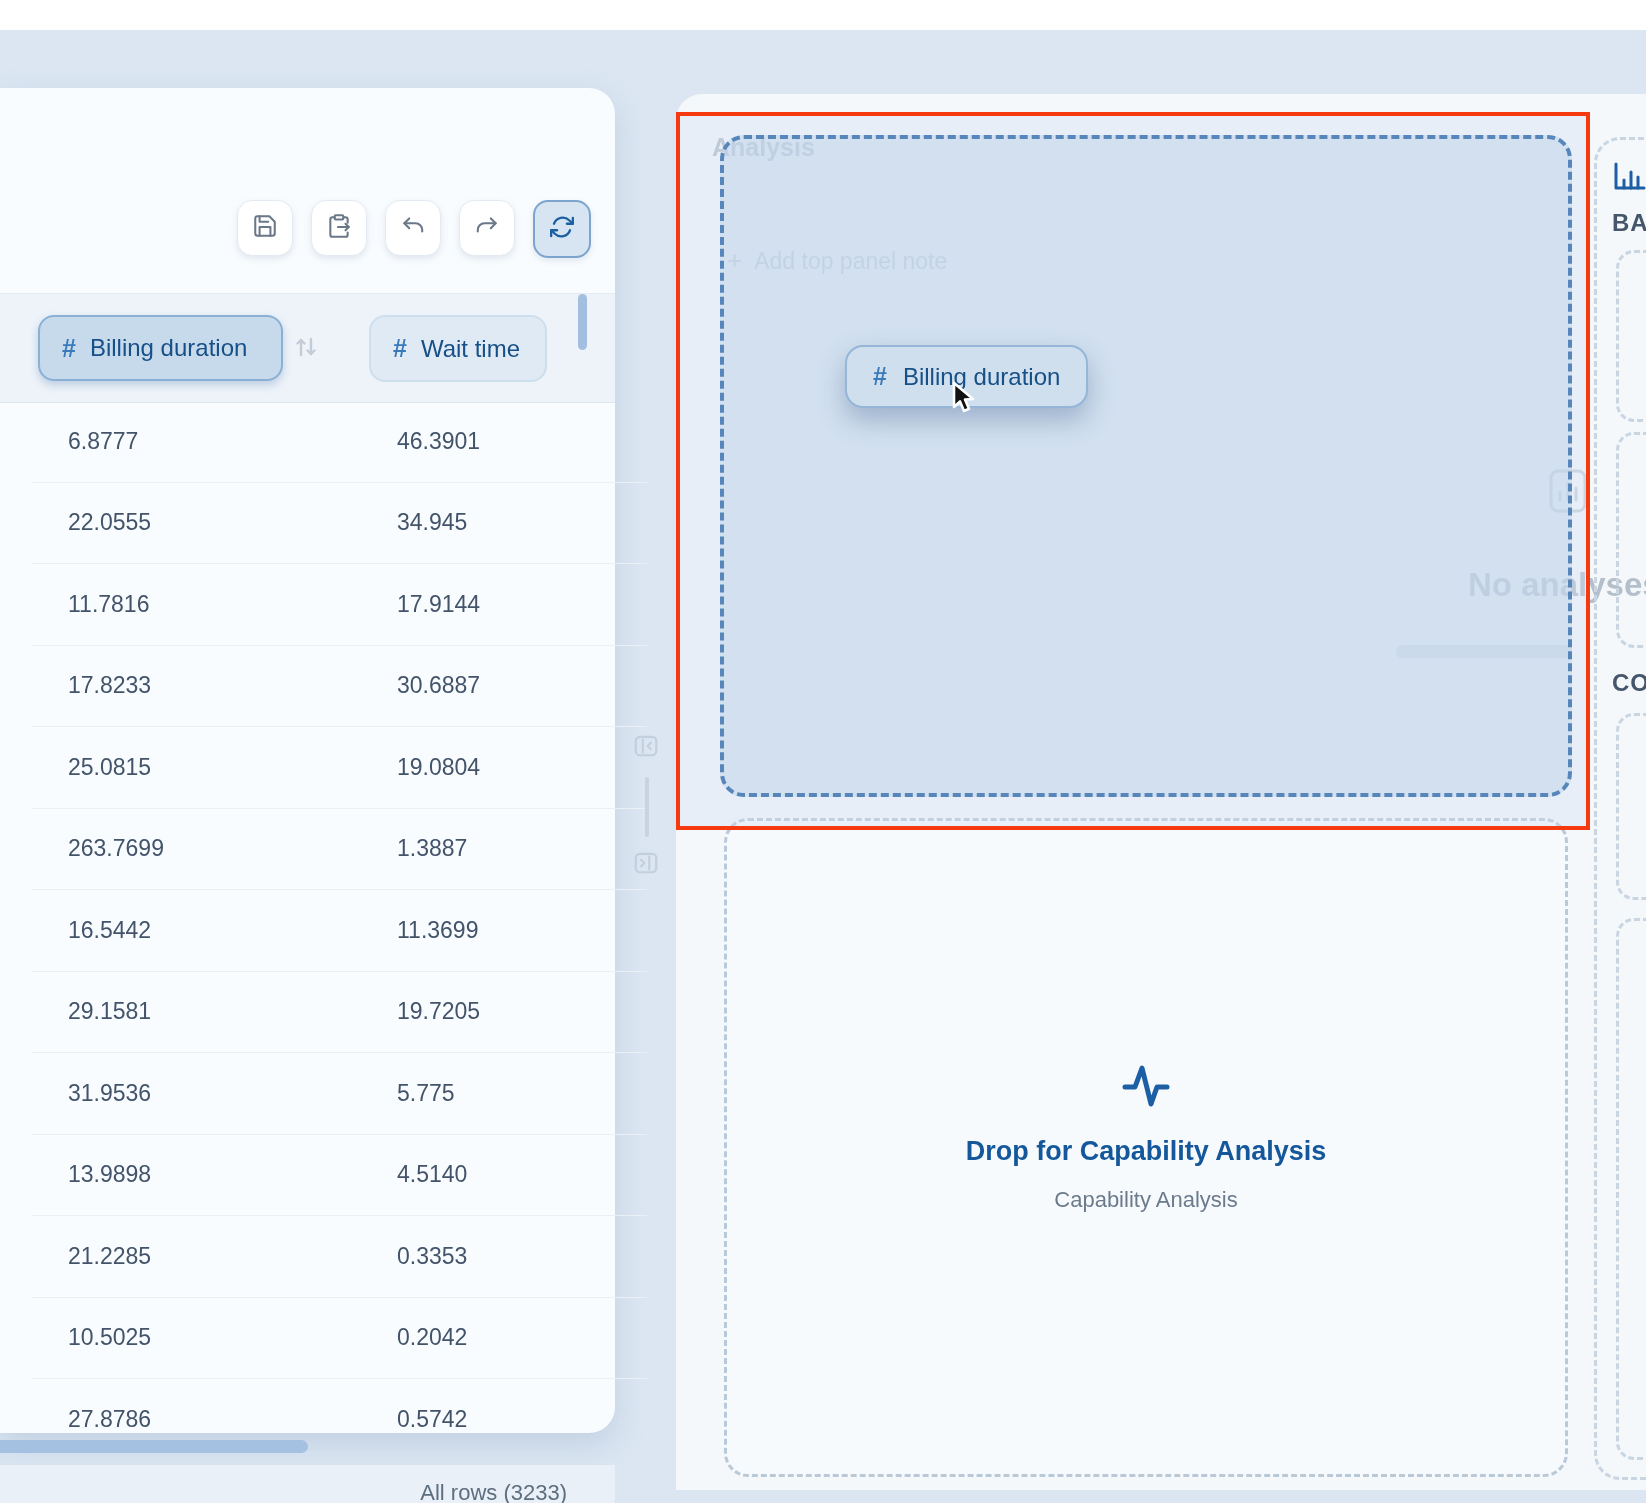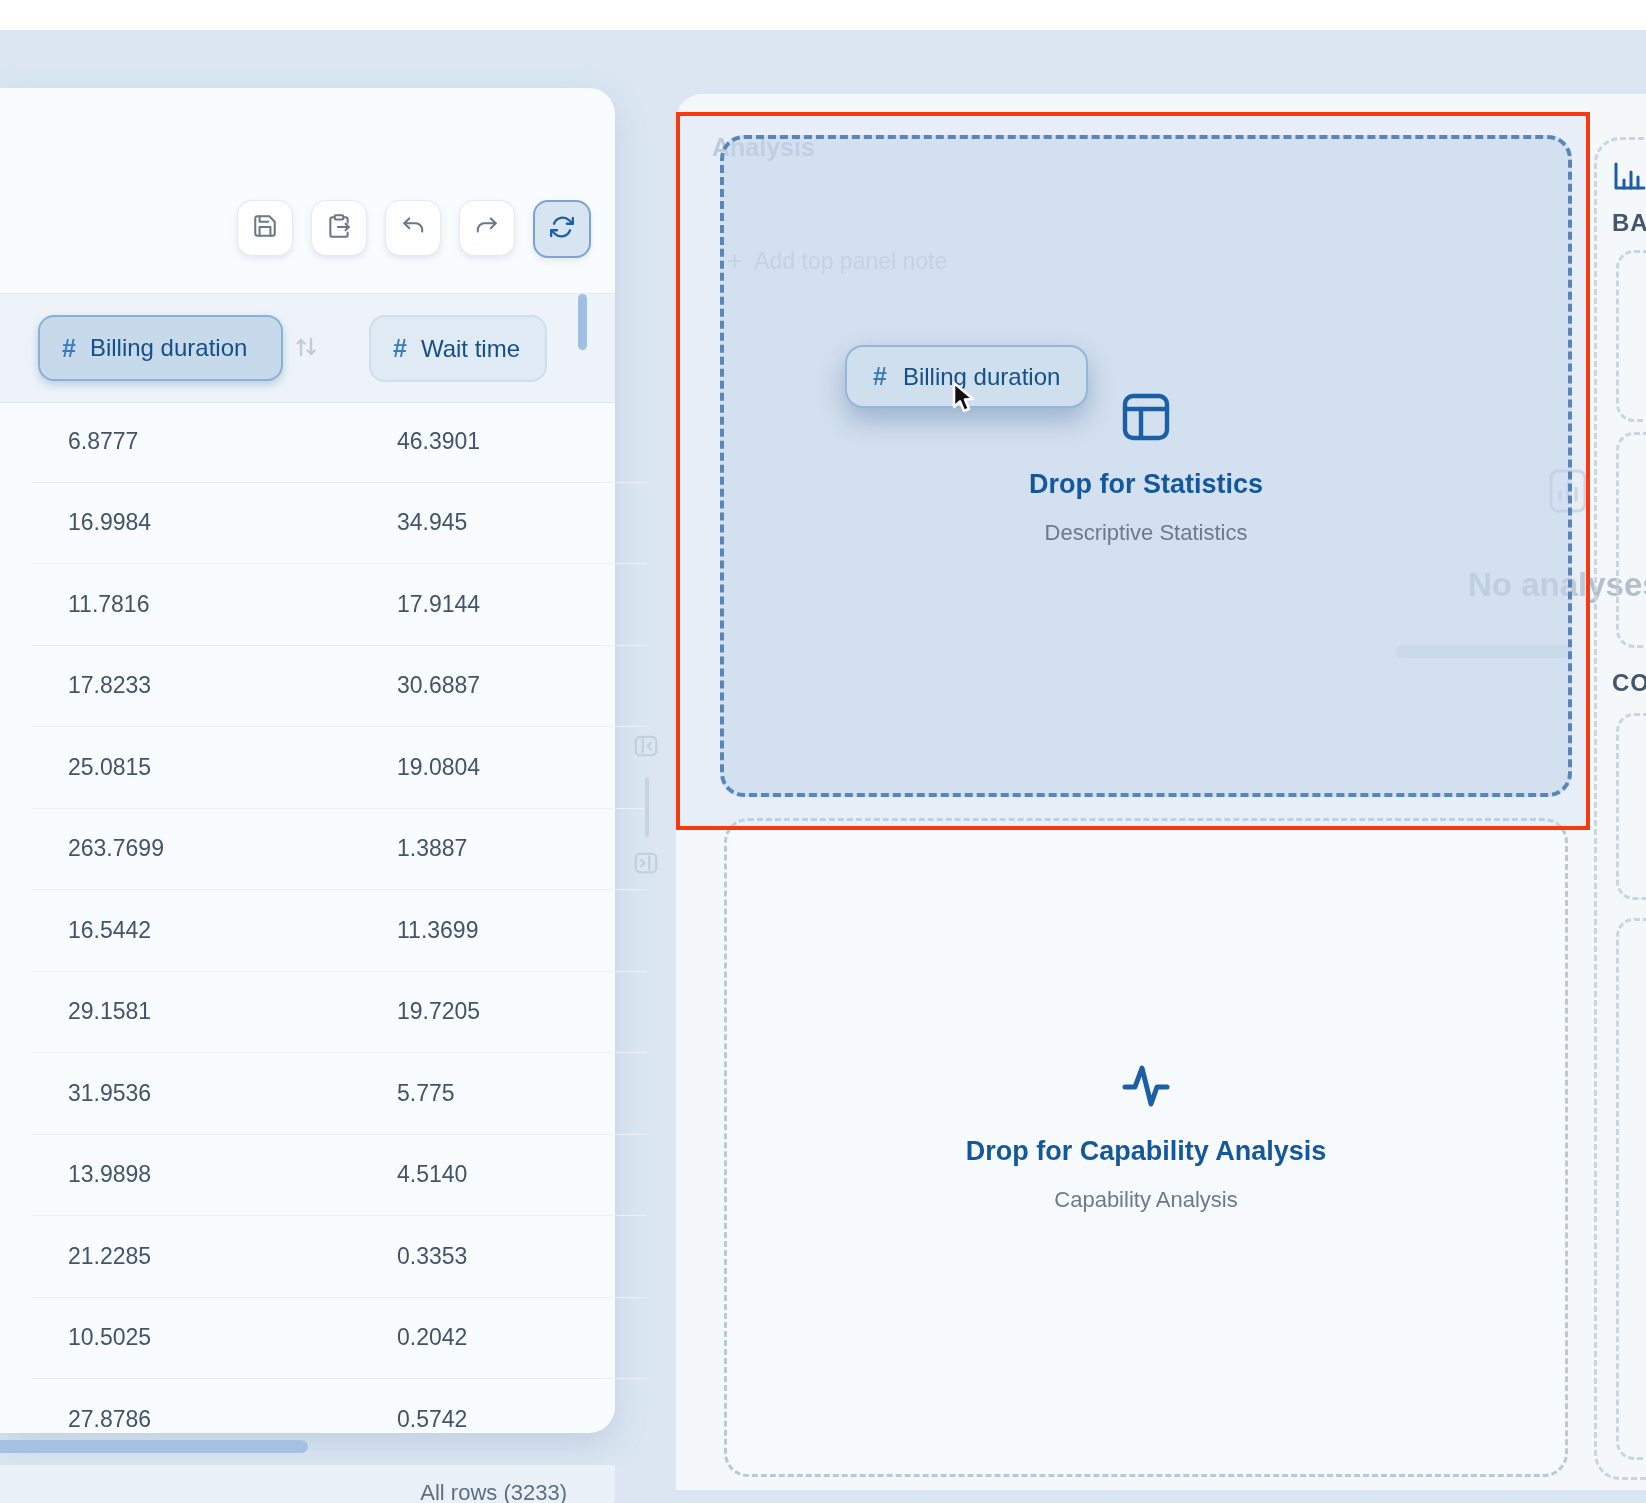--- a/index.html
+++ b/index.html
@@ -129,21 +129,21 @@
     </div>
 
     <div class="abs rows">
 
         <div class="trow">
           <div class="c1">6.8777</div>
           <div class="c2">46.3901</div>
         </div>
 
         <div class="trow">
-          <div class="c1">16.9984</div>
+          <div class="c1">22.0555</div>
           <div class="c2">34.945</div>
         </div>
 
         <div class="trow">
           <div class="c1">11.7816</div>
           <div class="c2">17.9144</div>
         </div>
 
         <div class="trow">
           <div class="c1">17.8233</div>
@@ -238,31 +238,20 @@
         <line x1="28" y1="32" x2="28" y2="20"></line>
     </svg>
   </div>
   <div class="abs empty-title">No analyses</div>
   <div class="abs empty-sub"></div>
 
   <div class="abs zone-stats"></div>
   <div class="abs zone-cap"></div>
   <div class="abs redbox"></div>
 
-  <div class="abs zone-content zc-stats">
-    <span>
-      <svg width="48" height="48" viewBox="0 0 48 48" style="stroke:#1c5fa4;fill:none;stroke-width:4.4;stroke-linecap:round;stroke-linejoin:round;">
-        <rect x="3" y="3" width="42" height="42" rx="8"></rect>
-          <line x1="3" y1="16" x2="45" y2="16"></line>
-          <line x1="19" y1="16" x2="19" y2="45"></line>
-      </svg>
-    </span>
-    <div class="zone-title">Drop for Statistics</div>
-    <div class="zone-sub">Descriptive Statistics</div>
-  </div>
 
   <div class="abs zone-content zc-cap">
     <span>
       <svg width="50" height="50" viewBox="0 0 50 50" style="stroke:#1c5fa4;fill:none;stroke-width:5;stroke-linecap:round;stroke-linejoin:round;">
         <path d="M4 29 h10 l7 -19 l9 36 l6 -17 h10"></path>
       </svg>
     </span>
     <div class="zone-title">Drop for Capability Analysis</div>
     <div class="zone-sub">Capability Analysis</div>
   </div>

